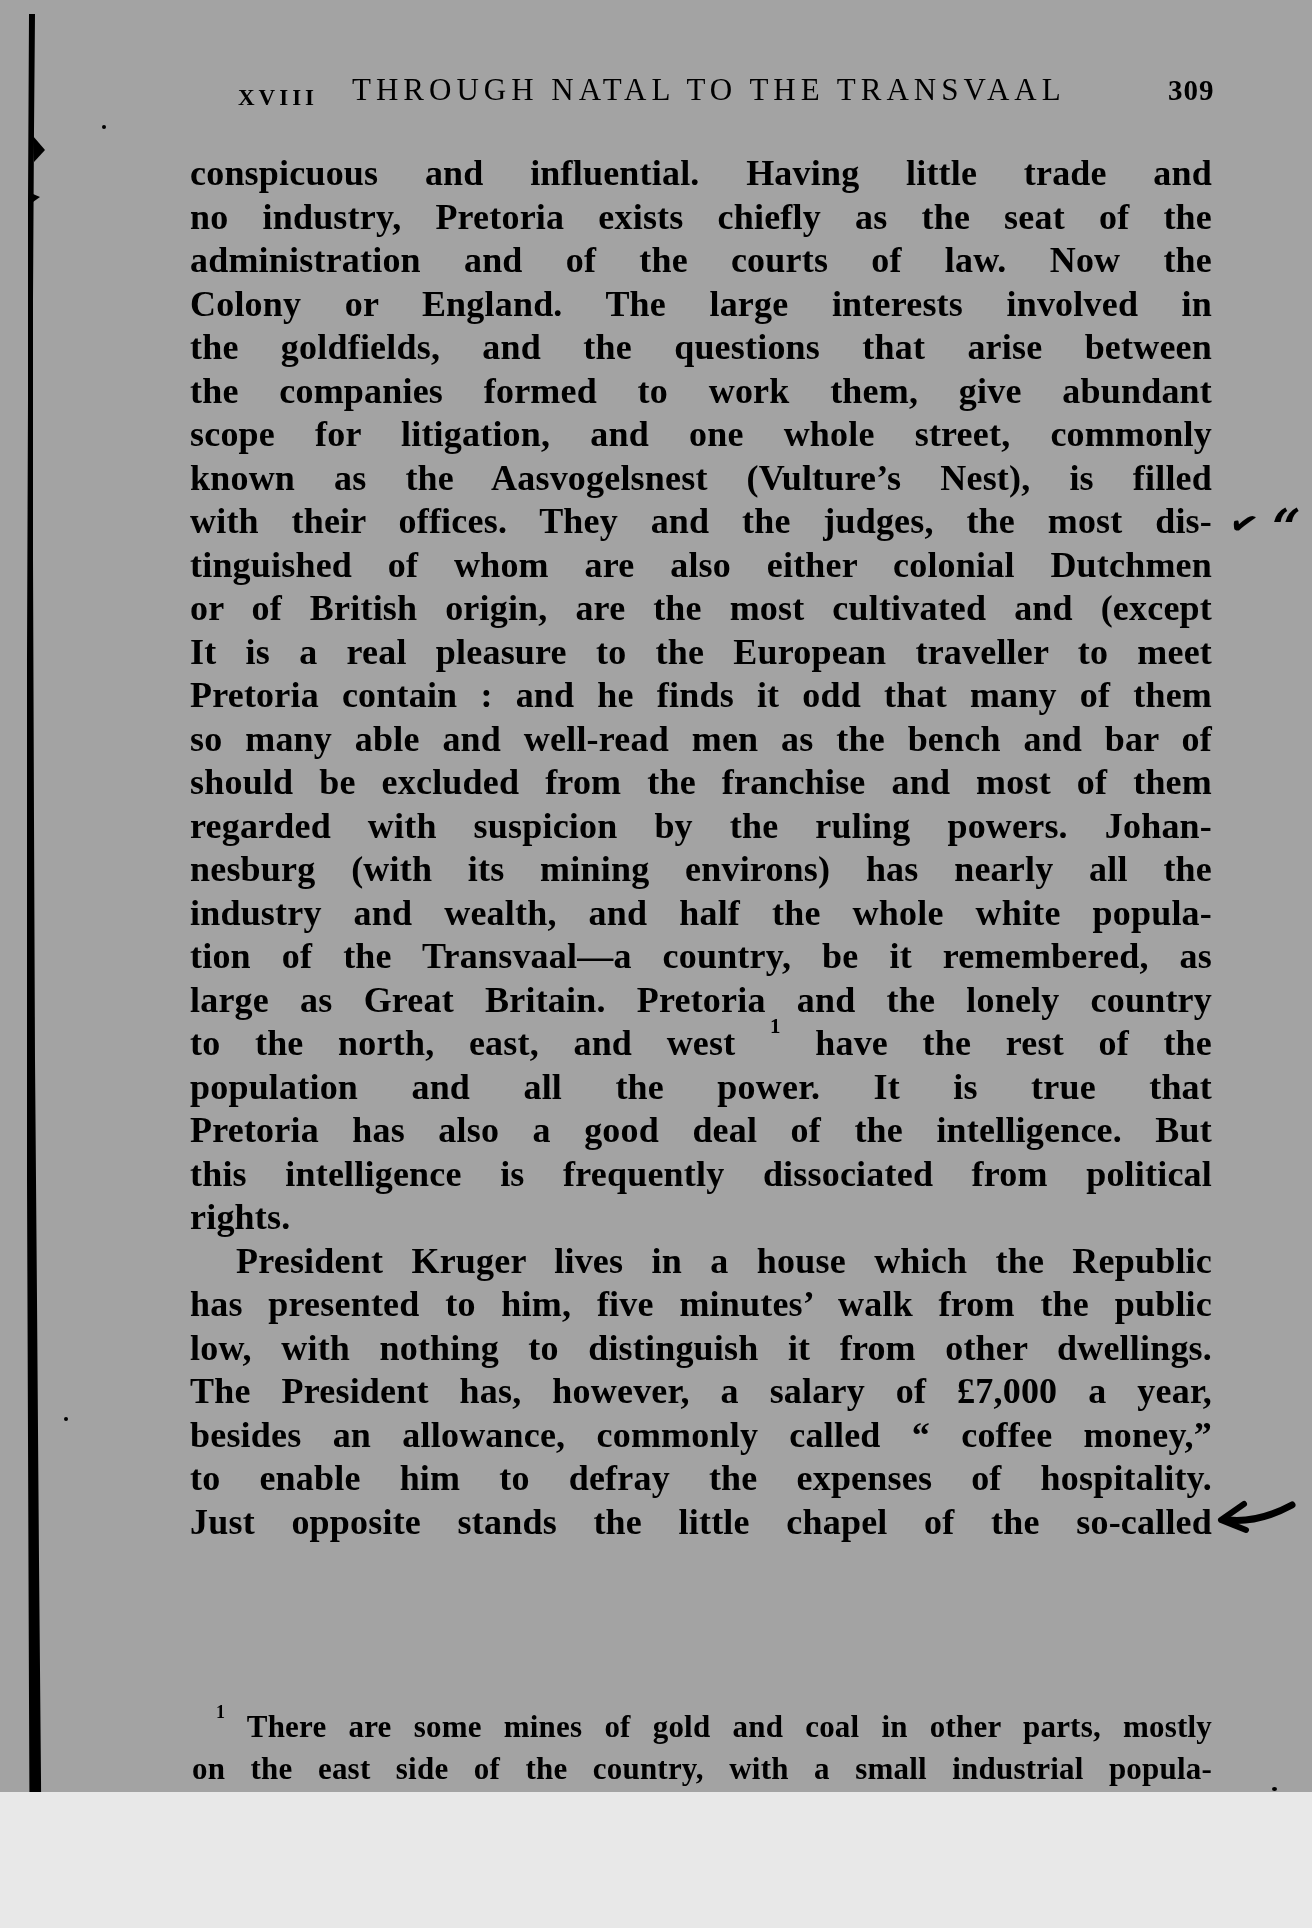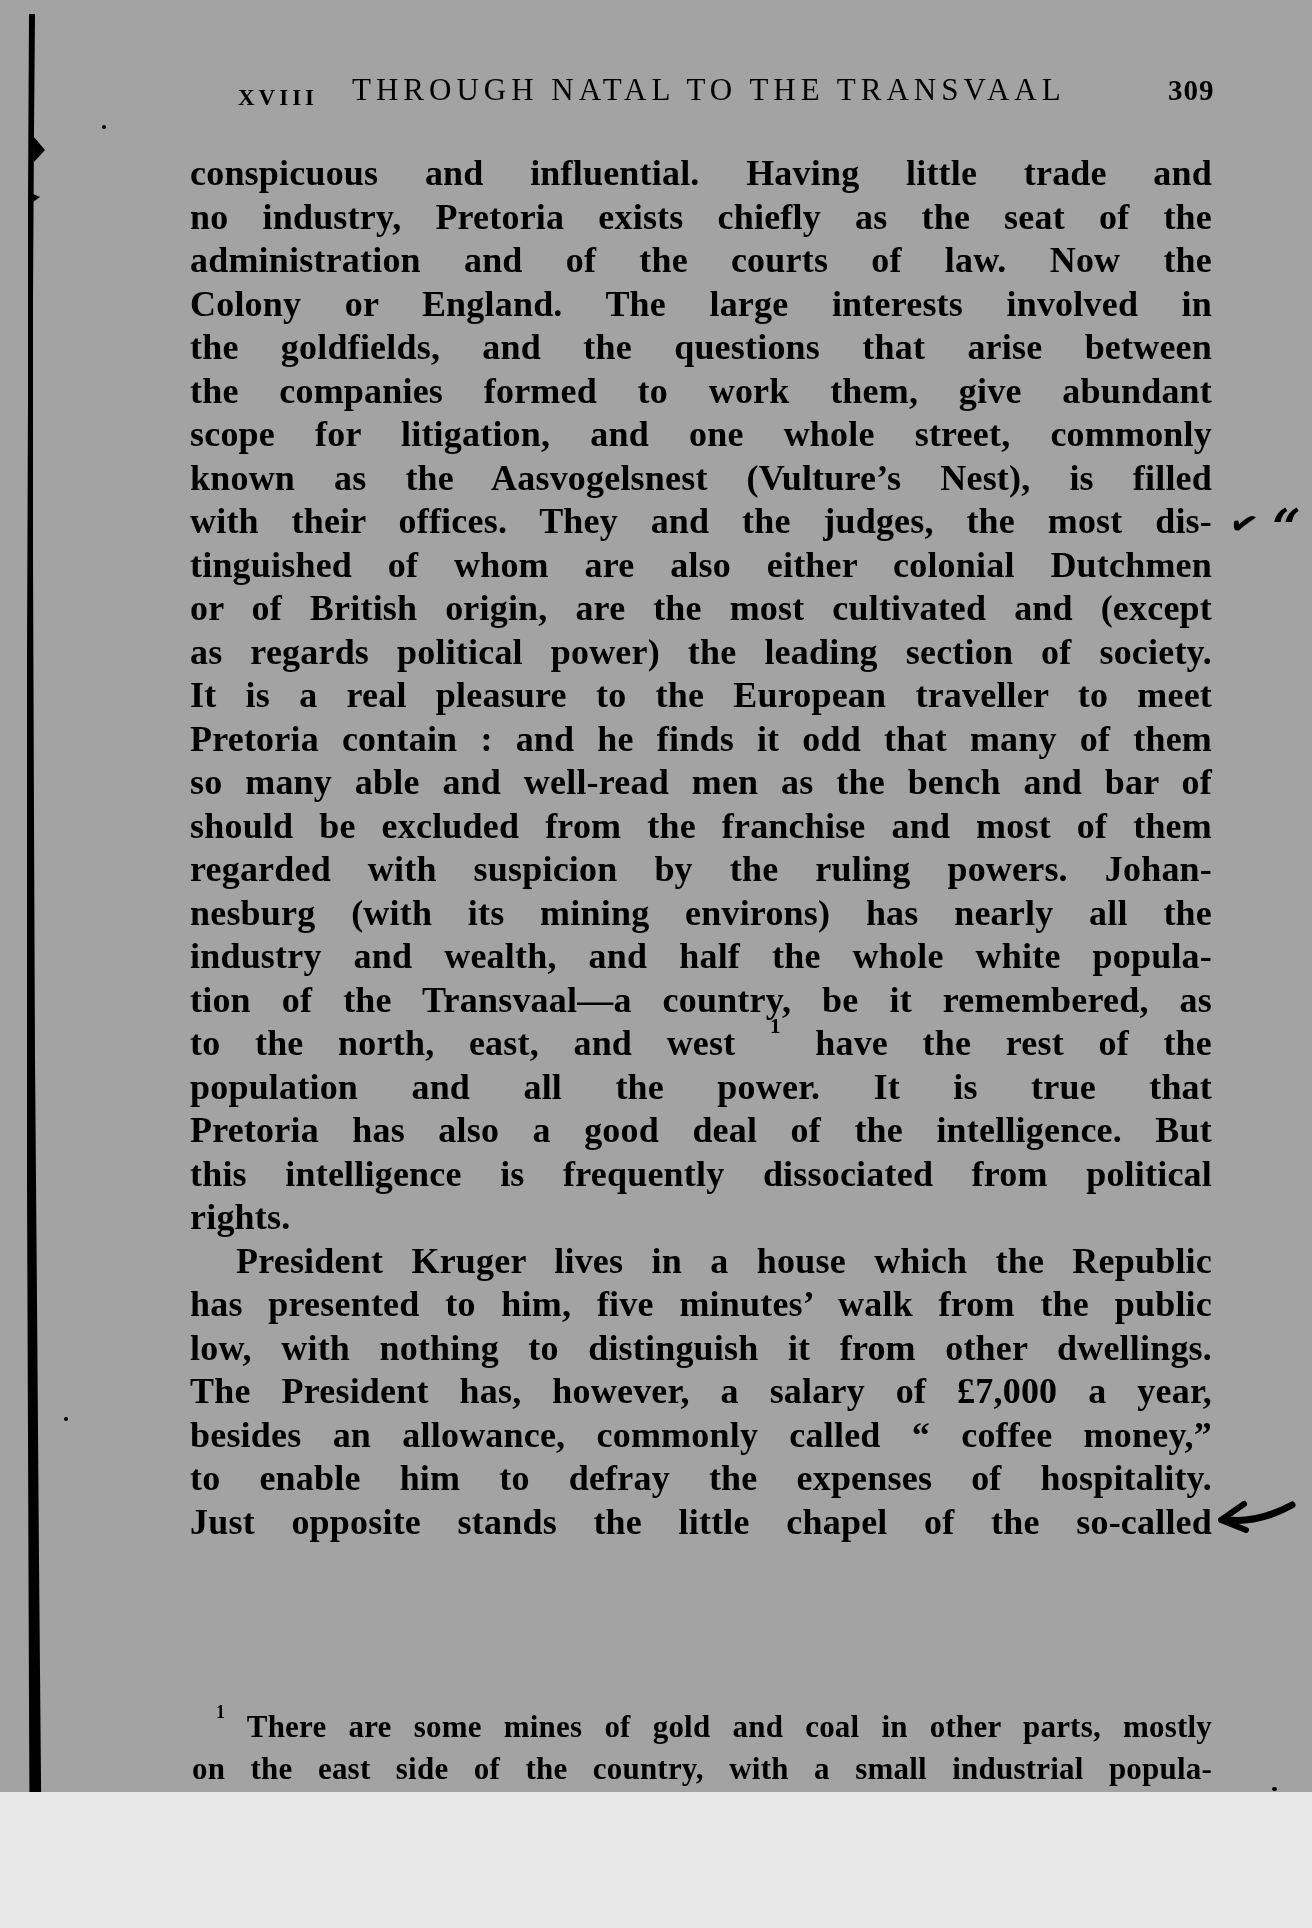--- a/index.html
+++ b/index.html
@@ -98,29 +98,29 @@
     <div class="bline">no industry, Pretoria exists chiefly as the seat of the</div>
     <div class="bline">administration and of the courts of law.  Now the</div>
     <div class="bline">Colony or England.  The large interests involved in</div>
     <div class="bline">the goldfields, and the questions that arise between</div>
     <div class="bline">the companies formed to work them, give abundant</div>
     <div class="bline">scope for litigation, and one whole street, commonly</div>
     <div class="bline">known as the Aasvogelsnest (Vulture’s Nest), is filled</div>
     <div class="bline">with their offices.  They and the judges, the most dis-</div>
     <div class="bline">tinguished of whom are also either colonial Dutchmen</div>
     <div class="bline">or of British origin, are the most cultivated and (except</div>
-    <div class="bline">as regards political power) the leading section of society.</div>
     <div class="bline">It is a real pleasure to the European traveller to meet</div>
     <div class="bline">Pretoria contain : and he finds it odd that many of them</div>
     <div class="bline">so many able and well-read men as the bench and bar of</div>
     <div class="bline">should be excluded from the franchise and most of them</div>
     <div class="bline">regarded with suspicion by the ruling powers.  Johan-</div>
     <div class="bline">nesburg (with its mining environs) has nearly all the</div>
     <div class="bline">industry and wealth, and half the whole white popula-</div>
     <div class="bline">tion of the Transvaal—a country, be it remembered, as</div>
+    <div class="bline">large as Great Britain.  Pretoria and the lonely country</div>
     <div class="bline"><span>to the north, east, and west</span> <sup>1</sup> <span>have the rest of the</span></div>
     <div class="bline">population and all the power.  It is true that</div>
     <div class="bline">Pretoria has also a good deal of the intelligence.  But</div>
     <div class="bline">this intelligence is frequently dissociated from political</div>
     <div class="bline nojust">rights.</div>
     <div class="bline indent">President Kruger lives in a house which the Republic</div>
     <div class="bline">has presented to him, five minutes’ walk from the public</div>
     <div class="bline">low, with nothing to distinguish it from other dwellings.</div>
     <div class="bline">The President has, however, a salary of £7,000 a year,</div>
     <div class="bline">besides an allowance, commonly called “ coffee money,”</div>

